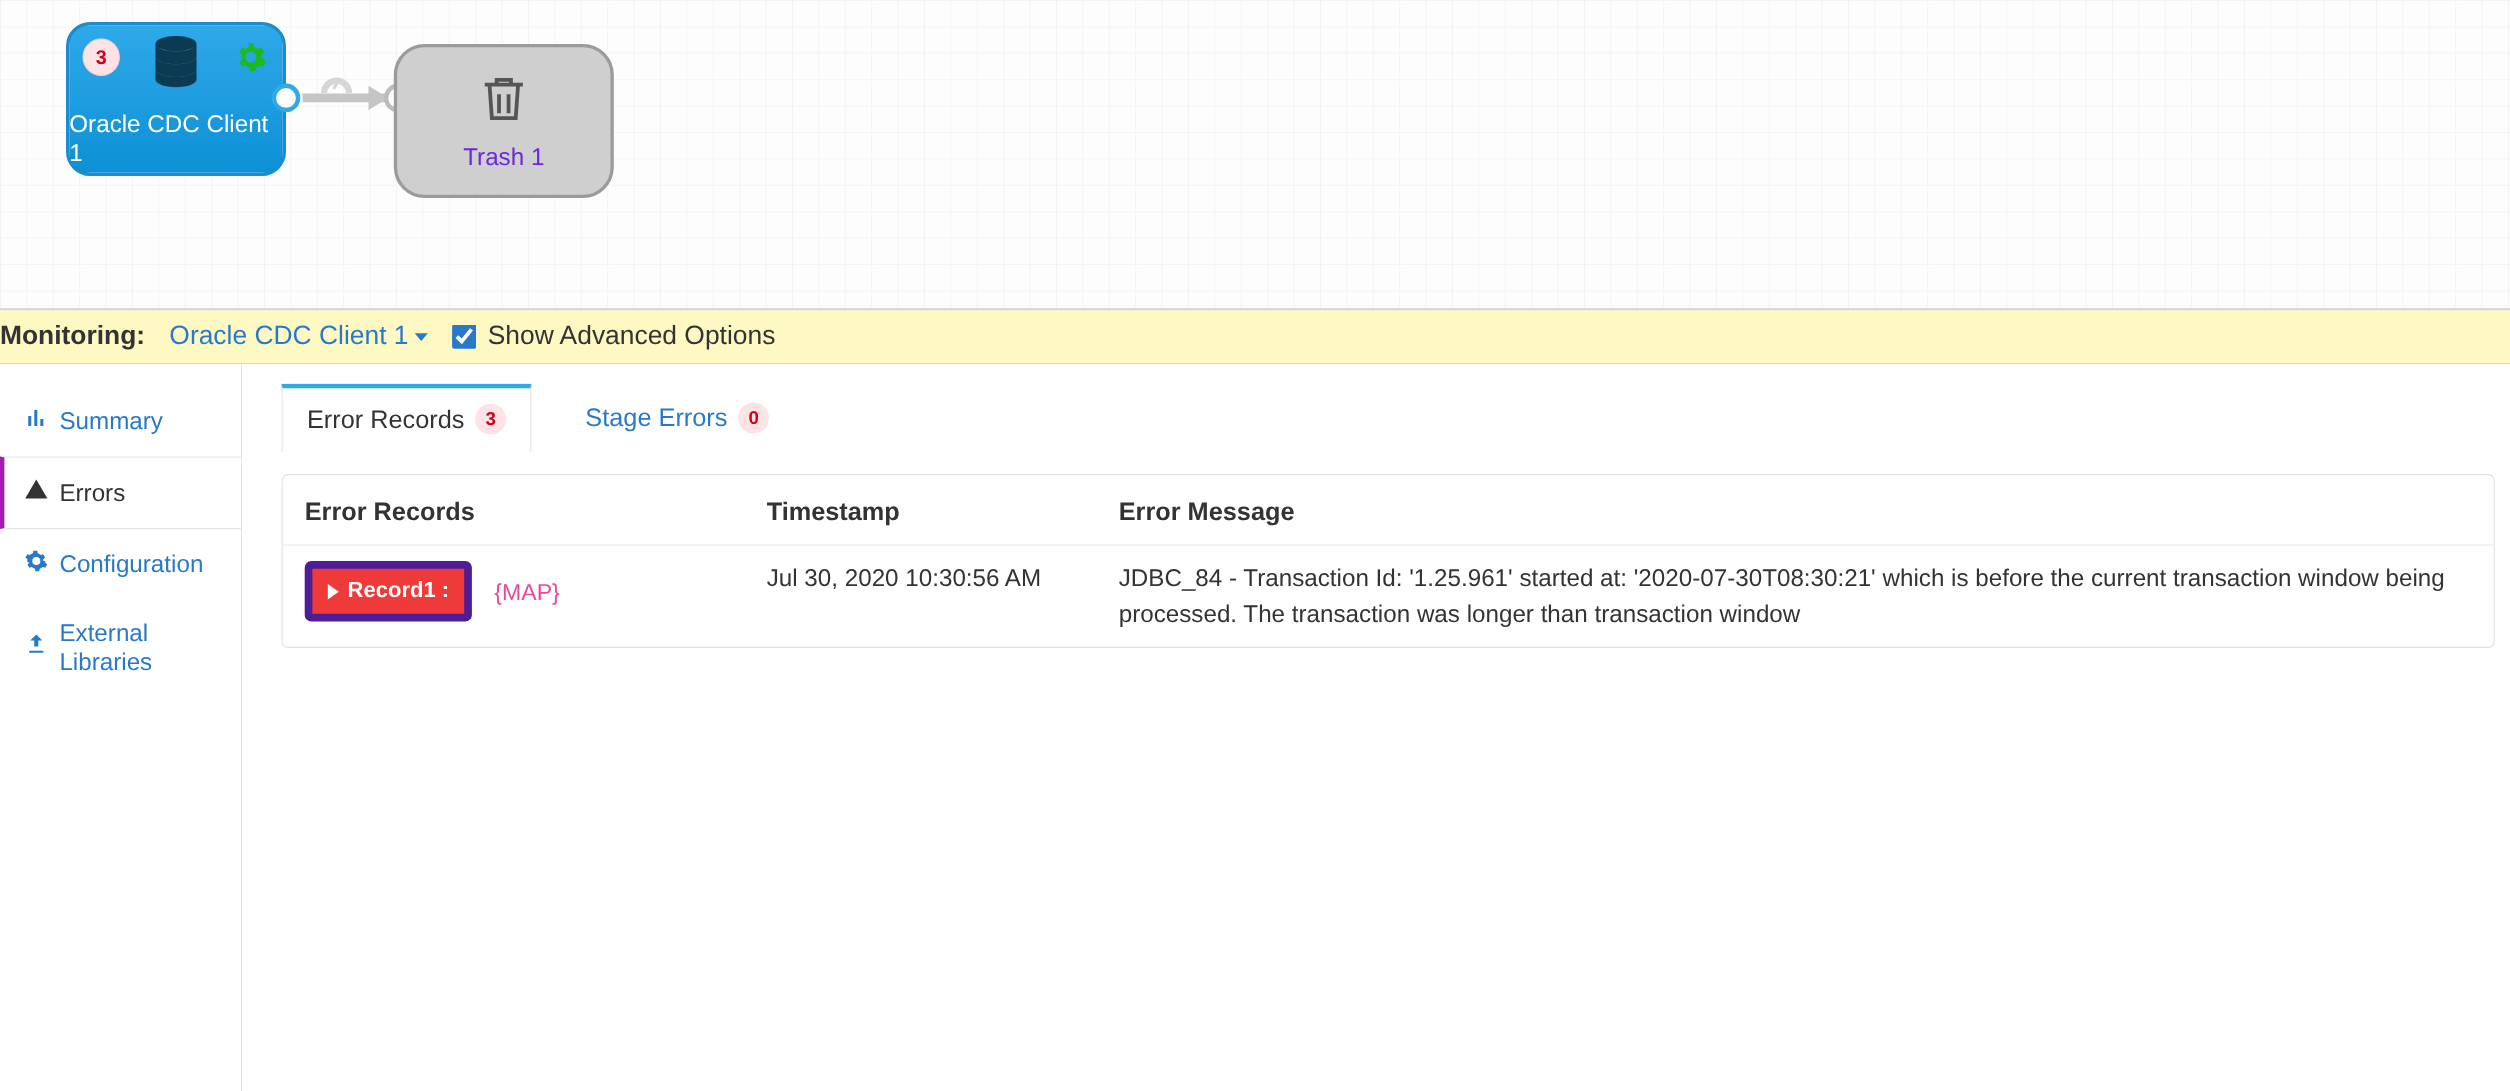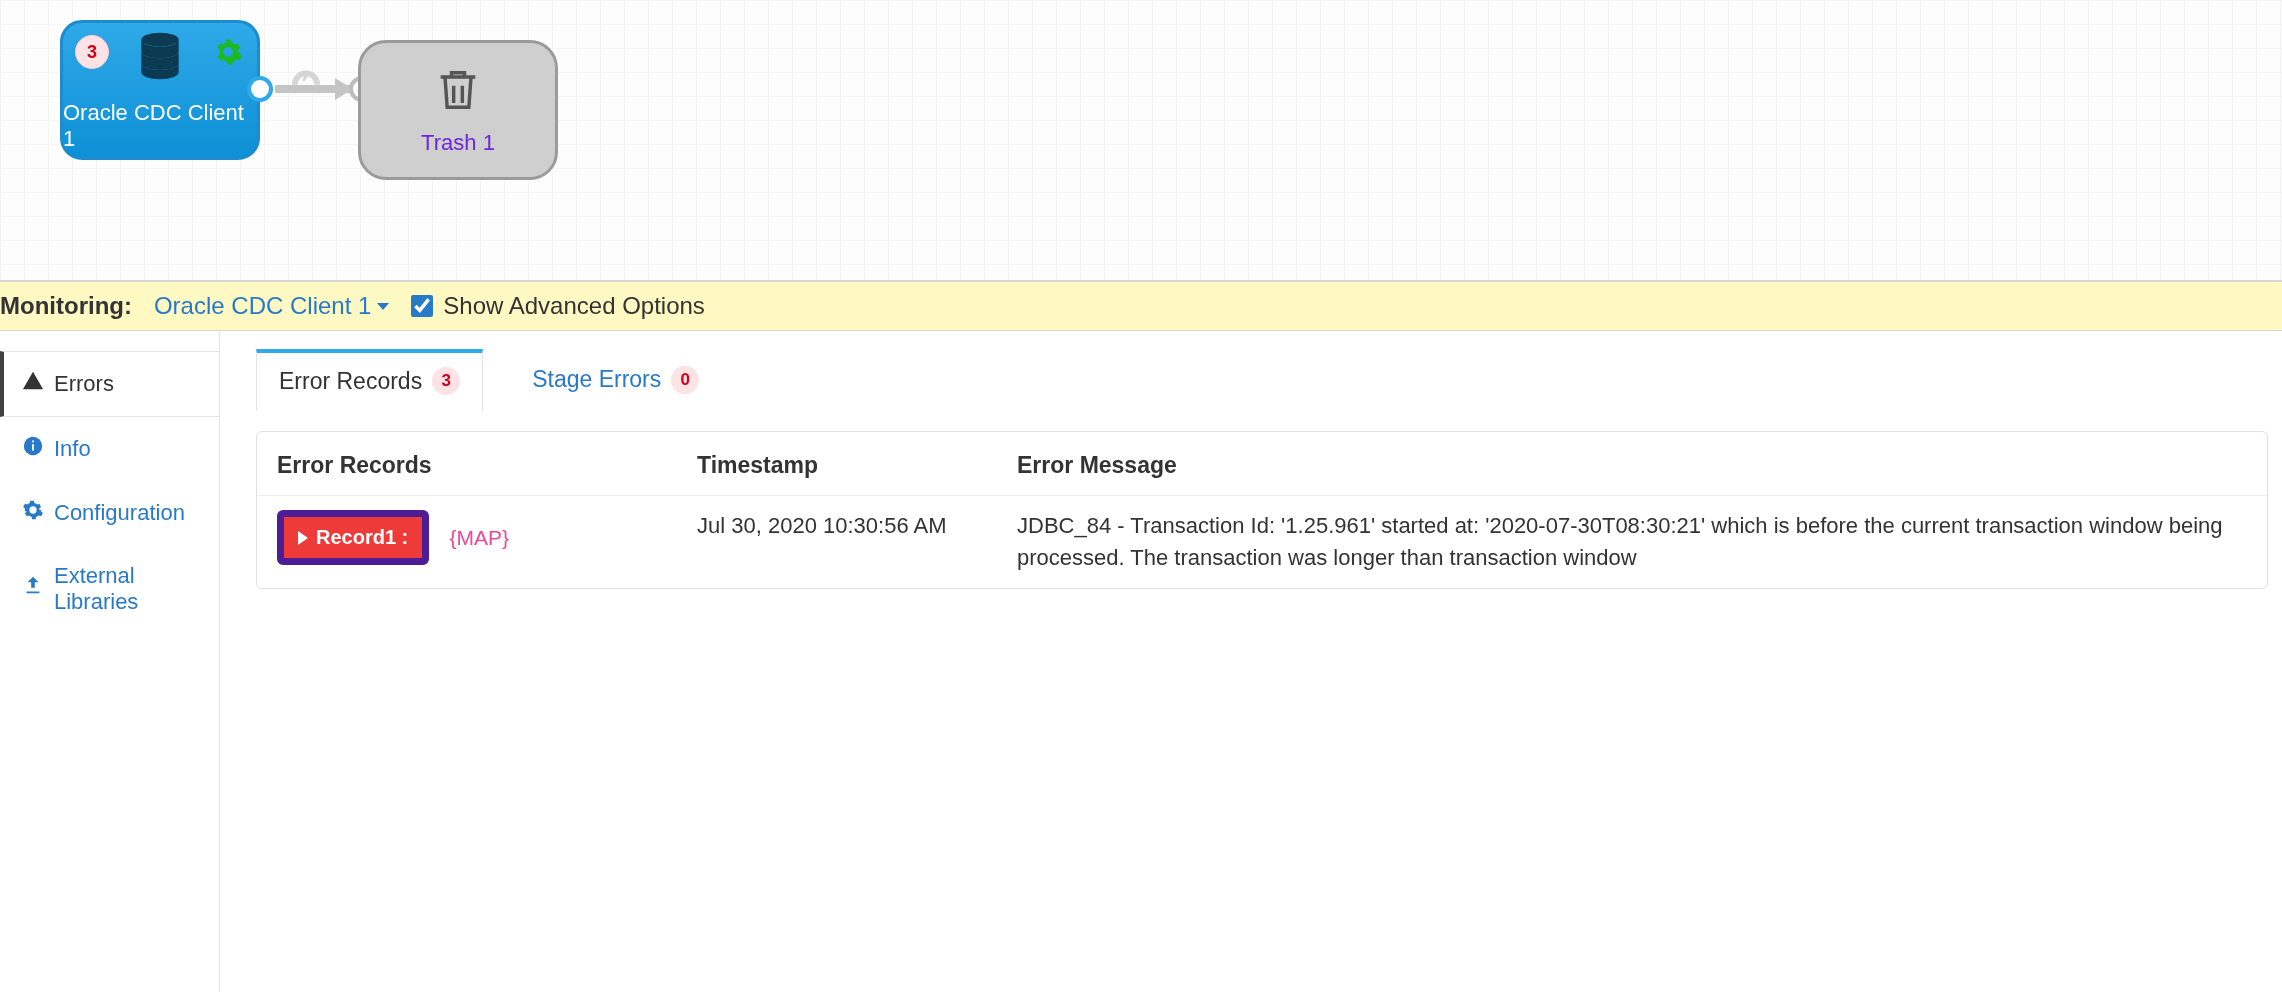--- a/index.html
+++ b/index.html
@@ -142,21 +142,21 @@
     gap: 10px;
     padding: 18px 18px;
     font-size: 22px;
     color: #2979c9;
     cursor: pointer;
     border-left: 4px solid transparent;
   }
   .sidebar-item.active {
     color: #333;
     background: #fff;
-    border-left: 4px solid #404040;
+    border-left: 4px solid #a21caf;
     border-top: 1px solid #e4e4e4;
     border-bottom: 1px solid #e4e4e4;
   }
   .sidebar-item svg { width: 22px; height: 22px; flex: 0 0 22px; }
 
   .content {
     flex: 1;
     padding: 18px 14px 0 36px;
   }
   .tabs {
@@ -310,33 +310,31 @@
   </span>
   <label class="chk">
     <input type="checkbox" checked="" style="">
     <span>Show Advanced Options</span>
   </label>
 </div>
 
 <div class="lower">
 
   <div class="sidebar">
+    <div class="sidebar-item">
+      <span><svg viewBox="0 0 24 24" fill="currentColor">
+            <path d="M4 20h3V10H4v10zm6 0h3V4h-3v16zm6 0h3v-7h-3v7z"></path>
+          </svg></span>
+      <span>Summary</span>
+    </div>
     <div class="sidebar-item active">
       <span><svg viewBox="0 0 24 24" fill="currentColor">
             <path d="M12 2L1 21h22L12 2zm1 14h-2v2h2v-2zm0-7h-2v5h2V9z"></path>
           </svg></span>
       <span>Errors</span>
-    </div>
-    <div class="sidebar-item">
-      <span><svg viewBox="0 0 24 24" fill="currentColor">
-            <circle cx="12" cy="12" r="10"></circle>
-            <rect x="11" y="10" width="2" height="7" fill="#fff"></rect>
-            <rect x="11" y="6" width="2" height="2" fill="#fff"></rect>
-          </svg></span>
-      <span>Info</span>
     </div>
     <div class="sidebar-item">
       <span><svg viewBox="0 0 24 24" fill="currentColor">
             <path d="M12 8a4 4 0 100 8 4 4 0 000-8zm9 4c0 .6-.1 1.2-.2 1.8l2 1.6-2 3.4-2.4-.8c-.9.7-1.9 1.3-3 1.6l-.4 2.5h-4l-.4-2.5c-1.1-.3-2.1-.9-3-1.6l-2.4.8-2-3.4 2-1.6C3.1 13.2 3 12.6 3 12s.1-1.2.2-1.8l-2-1.6 2-3.4 2.4.8c.9-.7 1.9-1.3 3-1.6L9 1.9h4l.4 2.5c1.1.3 2.1.9 3 1.6l2.4-.8 2 3.4-2 1.6c.1.6.2 1.2.2 1.8z"></path>
           </svg></span>
       <span>Configuration</span>
     </div>
     <div class="sidebar-item">
       <span><svg viewBox="0 0 24 24" fill="currentColor">
             <path d="M5 20h14v-2H5v2zM12 2l-6 6h4v6h4V8h4l-6-6z"></path>

